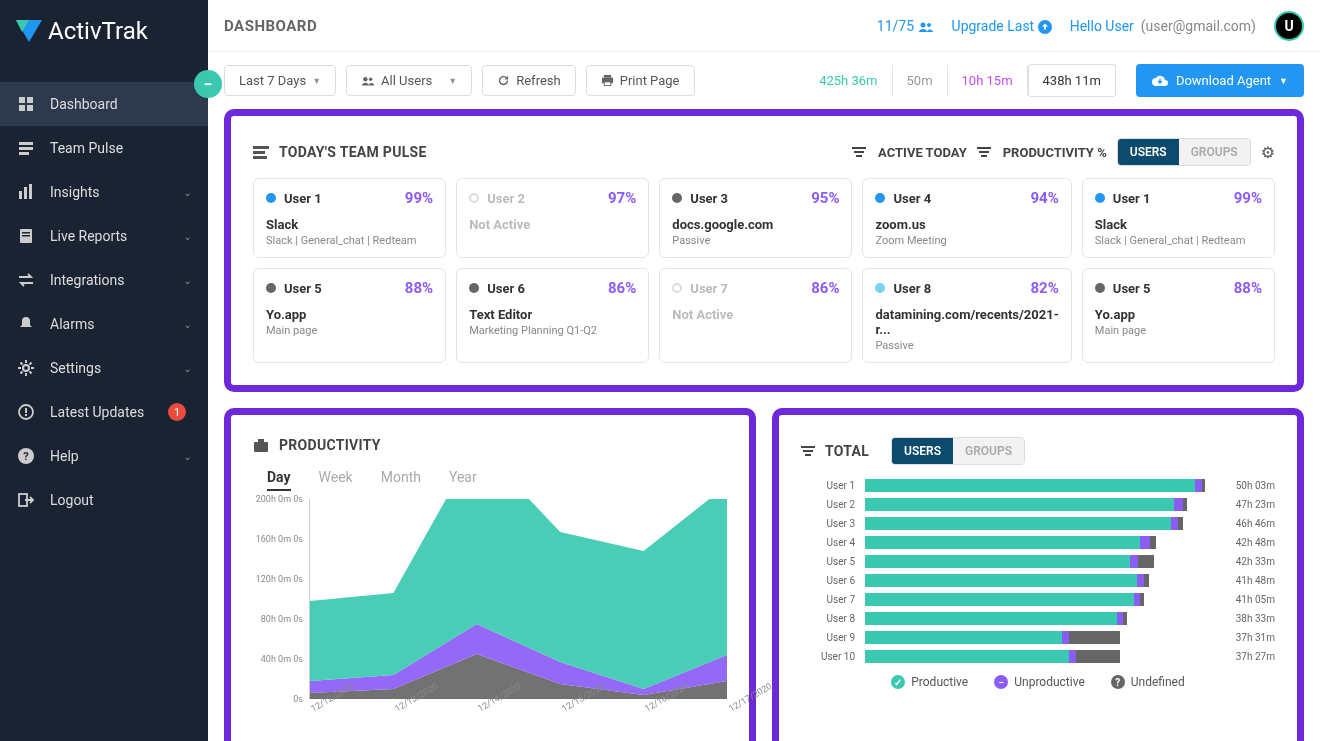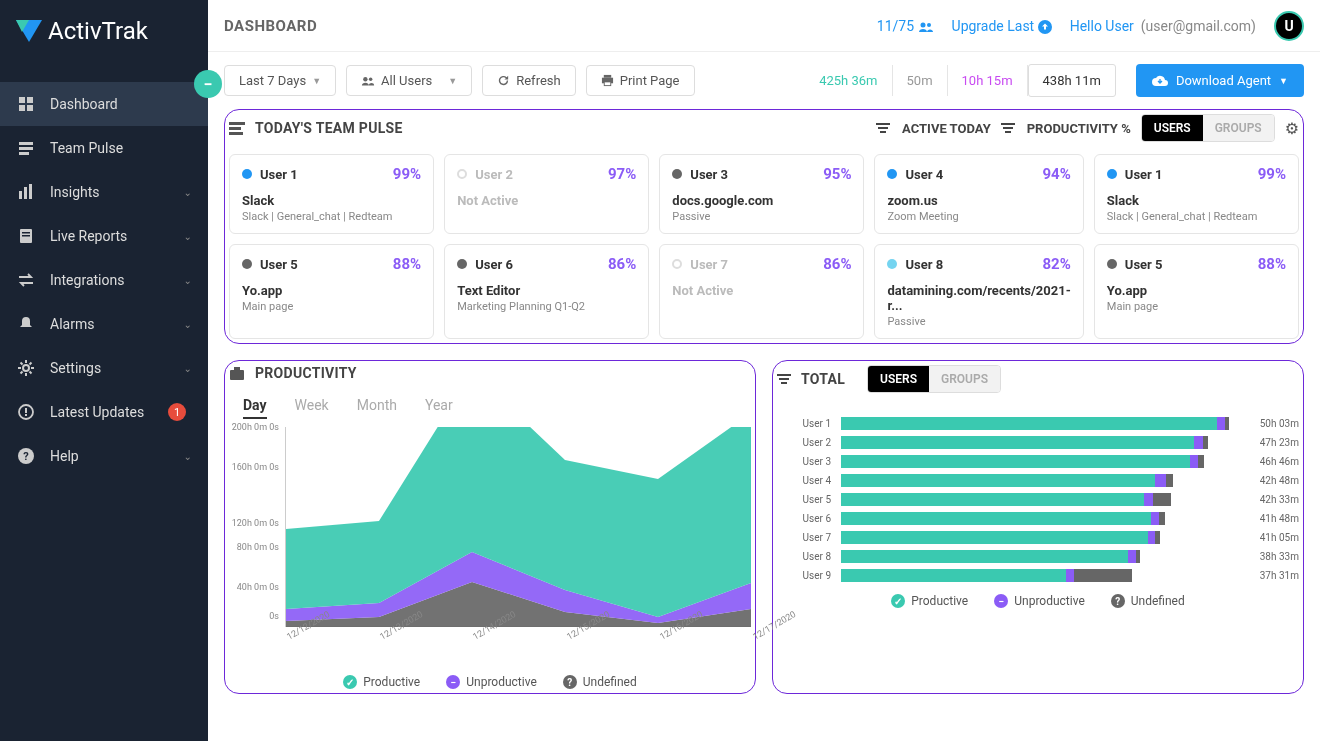--- a/index.html
+++ b/index.html
@@ -27,28 +27,28 @@
 .pill .caret{font-size:9px;color:#999}
 .stats{margin-left:auto;display:flex;align-items:center;gap:0}
 .stat{padding:8px 14px;font-size:13px;color:#333;border-right:1px solid #e5e5e5}
 .stat:last-of-type{border-right:none}
 .stat.green{color:#3ac9b0}
 .stat.gray{color:#999}
 .stat.purple{color:#c84bf1}
 .stat.boxed{border:1px solid #ddd;border-radius:3px;margin-right:10px}
 .dl-btn{background:#2196f3;color:#fff;border-radius:4px;padding:9px 16px;font-size:13px;display:flex;align-items:center;gap:8px;cursor:pointer}
 .content{padding:0 16px 16px;display:flex;flex-direction:column;gap:16px}
-.panel{border:1px solid #6d28d9;border-radius:15px;background:#fff;padding:4px}
+.panel{border:7px solid #6d28d9;border-radius:10px;background:#fff;padding:22px}
 .panel-hdr{display:flex;align-items:center;gap:10px;margin-bottom:12px}
 .panel-title{font-size:14px;font-weight:700;color:#444;letter-spacing:.3px}
 .panel-hdr .spacer{flex:1}
 .mode-btn{font-size:13px;font-weight:700;color:#444;display:flex;align-items:center;gap:12px;cursor:pointer}
 .seg{display:flex;border:1px solid #ddd;border-radius:4px;overflow:hidden}
 .seg span{padding:6px 12px;font-size:12px;font-weight:600;cursor:pointer}
-.seg .on{background:#000000;color:#fff}
+.seg .on{background:#0c4a6e;color:#fff}
 .seg .off{background:#f2f2f2;color:#aaa}
 .gear{font-size:16px;color:#555;cursor:pointer}
 .cards{display:grid;grid-template-columns:repeat(5,1fr);gap:10px}
 .card{border:1px solid #e5e5e5;border-radius:6px;padding:10px 12px}
 .card-top{display:flex;align-items:center;gap:8px}
 .dot{width:10px;height:10px;border-radius:50%}
 .card-user{font-size:13px;font-weight:700;color:#333}
 .card-pct{margin-left:auto;font-size:15px;font-weight:700;color:#8b5cf6}
 .card-app{font-size:13px;font-weight:700;color:#333;margin-top:10px}
 .card-sub{font-size:11px;color:#888;margin-top:2px}
@@ -170,20 +170,29 @@
       <div class="nav-item">
         <span class="icon">
           <svg width="18" height="18" viewBox="0 0 18 18" fill="#ccc">
             <circle cx="9" cy="9" r="8" fill="#ccc"></circle>
             <text x="9" y="13" text-anchor="middle" font-size="11" fill="#1a2332" font-weight="bold">?</text>
           </svg>
         </span>
         <span>Help</span>
         <span class="chev">⌄</span>
       </div>
+      <div class="nav-item">
+        <span class="icon">
+          <svg width="18" height="18" viewBox="0 0 18 18" fill="#ccc">
+            <rect x="2" y="3" width="8" height="12" fill="none" stroke="#ccc" stroke-width="1.8"></rect>
+            <path d="M8 9h8m-3-3l3 3-3 3" stroke="#ccc" stroke-width="1.8" fill="none"></path>
+          </svg>
+        </span>
+        <span>Logout</span>
+      </div>
     </div>
 </div>
 <div class="collapse-btn">−</div>
 
 <div class="main">
   <div class="header">
     <div class="header-title">DASHBOARD</div>
     <div class="header-right">
       <span class="header-link"><span>11/75</span> <svg style="display:inline;vertical-align:-2px" width="16" height="12" viewBox="0 0 16 12">
             <circle cx="5" cy="4" r="2.5" fill="#2196f3"></circle>
@@ -385,24 +394,24 @@
         </div>
         <div class="tabs" id="prodtabs">
             <div class="tab active">Day</div>
             <div class="tab">Week</div>
             <div class="tab">Month</div>
             <div class="tab">Year</div>
           </div>
         <div class="chart" id="prodchart">
             <div class="ytick" style="top: 1px;">200h 0m 0s</div>
             <div class="ytick" style="top: 41px;">160h 0m 0s</div>
-            <div class="ytick" style="top: 97px;">120h 0m 0s</div>
+            <div class="ytick" style="top: 81px;">120h 0m 0s</div>
             <div class="ytick" style="top: 121px;">80h 0m 0s</div>
             <div class="ytick" style="top: 161px;">40h 0m 0s</div>
-            <div class="ytick" style="top: 190px;">0s</div>
+            <div class="ytick" style="top: 201px;">0s</div>
             <div class="plot">
               <svg width="100%" height="200" viewBox="0 0 430 200" preserveAspectRatio="none">
                 <path d="M0,194 L86,190 L172,155 L258,185 L344,196 L430,182 L430,200 L344,200 L258,200 L172,200 L86,200 L0,200 Z" fill="#666" opacity="0.92"></path>
                 <path d="M0,182 L86,176 L172,125 L258,163 L344,190 L430,156 L430,182 L344,196 L258,185 L172,155 L86,190 L0,194 Z" fill="#8b5cf6" opacity="0.92"></path>
                 <path d="M0,102 L86,94 L172,-54.99999999999997 L258,33 L344,52 L430,-14 L430,156 L344,190 L258,163 L172,125 L86,176 L0,182 Z" fill="#3ac9b0" opacity="0.92"></path>
               </svg>
             </div>
             <div class="xlabels">
               <div class="xlabel" style="left: 0%;">12/12/2020</div>
               <div class="xlabel" style="left: 20%;">12/13/2020</div>
@@ -422,21 +431,21 @@
               <span>Unproductive</span>
             </div>
             <div class="legend-item">
               <span class="lg-ico" style="background:#666">?</span>
               <span>Undefined</span>
             </div>
           </div>
       </div>
 
       <div class="panel">
-        <div class="panel-hdr" style="margin-bottom:22px">
+        <div class="panel-hdr" style="margin-bottom:12px">
           <svg width="14" height="12" viewBox="0 0 14 12">
               <rect y="1" width="14" height="2" fill="#444"></rect>
               <rect x="2" y="5" width="10" height="2" fill="#444"></rect>
               <rect x="4" y="9" width="6" height="2" fill="#444"></rect>
             </svg>
           <span class="panel-title">TOTAL</span>
           <div class="seg" style="margin-left:12px">
               <span class="on">USERS</span>
               <span class="off">GROUPS</span>
             </div>
@@ -516,20 +525,29 @@
             </div>
             <div class="bar-row">
               <div class="bar-label">User 9</div>
               <div class="bar-track">
                 <div class="bar-seg" style="left: 0%; width: 58%; background: rgb(58, 201, 176);"></div>
                 <div class="bar-seg" style="left: 58%; width: 2%; background: rgb(139, 92, 246);"></div>
                 <div class="bar-seg" style="left: 60%; width: 15%; background: rgb(102, 102, 102);"></div>
               </div>
               <div class="bar-val">37h 31m</div>
             </div>
+            <div class="bar-row">
+              <div class="bar-label">User 10</div>
+              <div class="bar-track">
+                <div class="bar-seg" style="left: 0%; width: 60%; background: rgb(58, 201, 176);"></div>
+                <div class="bar-seg" style="left: 60%; width: 2%; background: rgb(139, 92, 246);"></div>
+                <div class="bar-seg" style="left: 62%; width: 13%; background: rgb(102, 102, 102);"></div>
+              </div>
+              <div class="bar-val">37h 27m</div>
+            </div>
           </div>
         <div class="legend" id="toplegend">
             <div class="legend-item">
               <span class="lg-ico" style="background:#3ac9b0">✓</span>
               <span>Productive</span>
             </div>
             <div class="legend-item">
               <span class="lg-ico" style="background:#8b5cf6">−</span>
               <span>Unproductive</span>
             </div>

